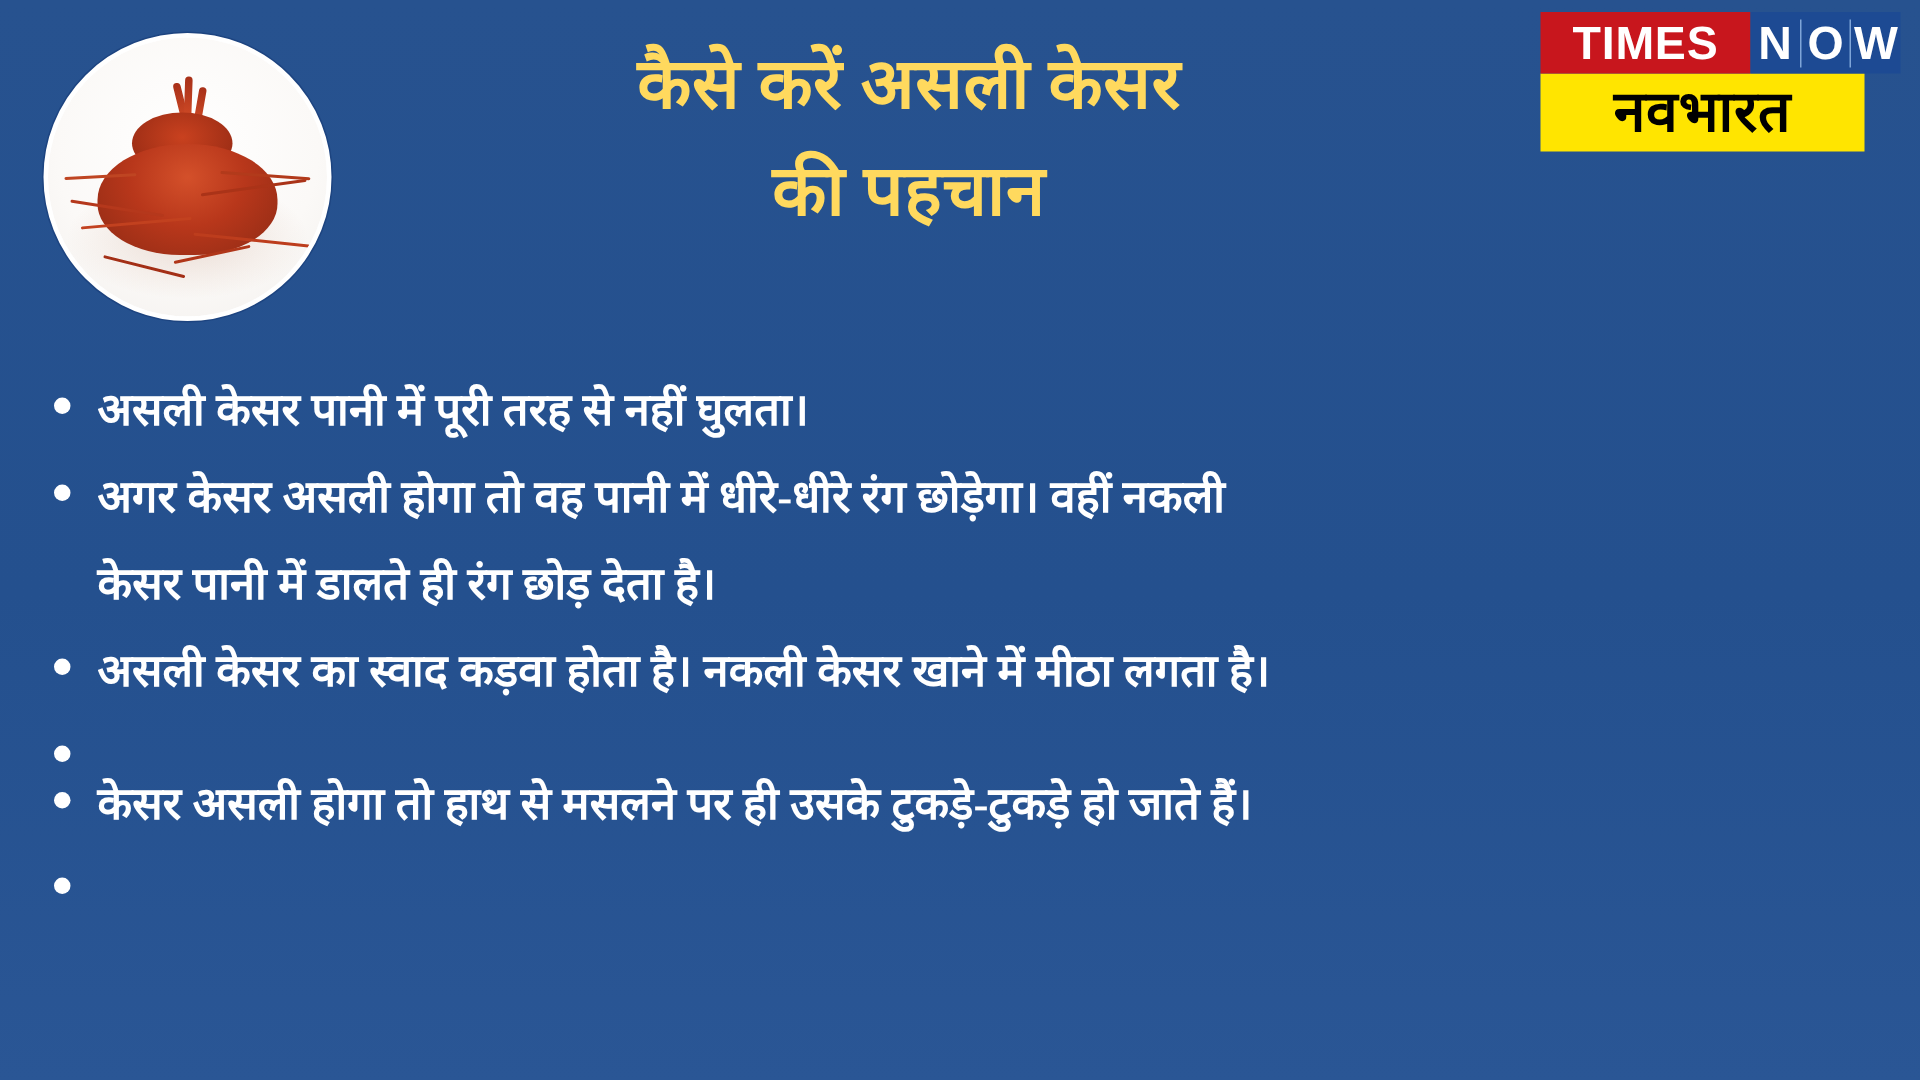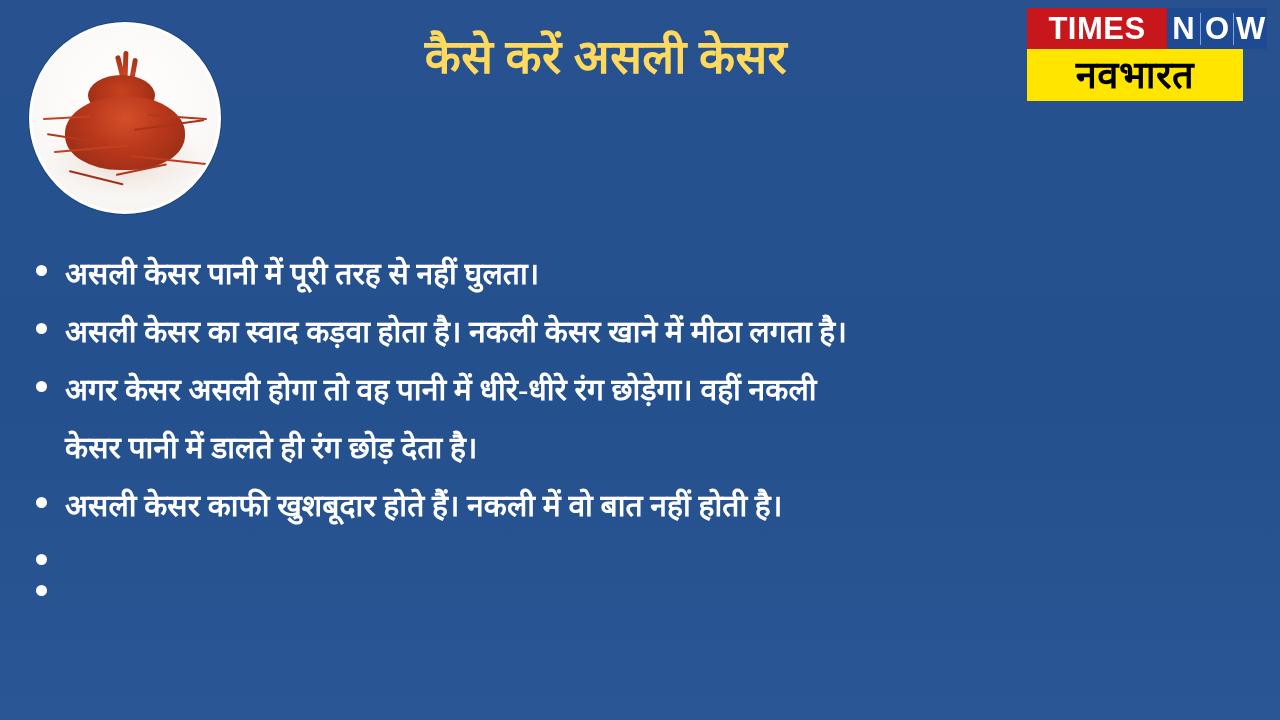--- a/index.html
+++ b/index.html
@@ -213,20 +213,21 @@
         <div class="strand" style="left:52%; top:70%; width:42%; background:#bd3d1d; transform:rotate(6deg);"></div>
         <div class="strand" style="left:20%; top:78%; width:30%; background:#a32f16; transform:rotate(14deg);"></div>
         <div class="strand" style="left:45%; top:80%; width:28%; background:#b03619; transform:rotate(-12deg);"></div>
         <div class="strand" style="left:6%;  top:50%; width:26%; background:#bf4522; transform:rotate(-3deg);"></div>
         <div class="strand" style="left:62%; top:48%; width:32%; background:#b23a1b; transform:rotate(4deg);"></div>
       </div>
     </div>
 
     <div class="title-block">
       <div class="title-line">कैसे करें असली केसर</div>
+      <div class="title-line">की पहचान</div>
     </div>
 
     <div class="logo">
       <div class="logo-top">
         <div class="logo-times">TIMES</div>
         <div class="logo-now">
           <span>N</span>
           <span>O</span>
           <span>W</span>
         </div>
@@ -239,38 +240,38 @@
 
   <div class="bullets">
 
     <div class="bullet-row">
       <div class="bullet-dot"></div>
       <div class="bullet-text">असली केसर पानी में पूरी तरह से नहीं घुलता।</div>
     </div>
 
     <div class="bullet-row">
       <div class="bullet-dot"></div>
-      <div class="bullet-text">असली केसर का स्वाद कड़वा होता है। नकली केसर खाने में मीठा लगता है।</div>
-    </div>
-
-    <div class="bullet-row">
-      <div class="bullet-dot"></div>
       <div class="bullet-text">
         <span class="cont">अगर केसर असली होगा तो वह पानी में धीरे-धीरे रंग छोड़ेगा। वहीं नकली</span>
         <span class="cont">केसर पानी में डालते ही रंग छोड़ देता है।</span>
       </div>
     </div>
 
     <div class="bullet-row">
       <div class="bullet-dot"></div>
-      <div class="bullet-text">असली केसर काफी खुशबूदार होते हैं। नकली में वो बात नहीं होती है।</div>
-    </div>
-
-    <div class="bullet-row">
-      <div class="bullet-dot"></div>
+      <div class="bullet-text">असली केसर का स्वाद कड़वा होता है। नकली केसर खाने में मीठा लगता है।</div>
+    </div>
+
+    <div class="bullet-row">
+      <div class="bullet-dot"></div>
+    </div>
+
+    <div class="bullet-row">
+      <div class="bullet-dot"></div>
+      <div class="bullet-text">केसर असली होगा तो हाथ से मसलने पर ही उसके टुकड़े-टुकड़े हो जाते हैं।</div>
     </div>
 
     <div class="bullet-row">
       <div class="bullet-dot"></div>
     </div>
 
   </div>
 </div>
 
 </body></html>

